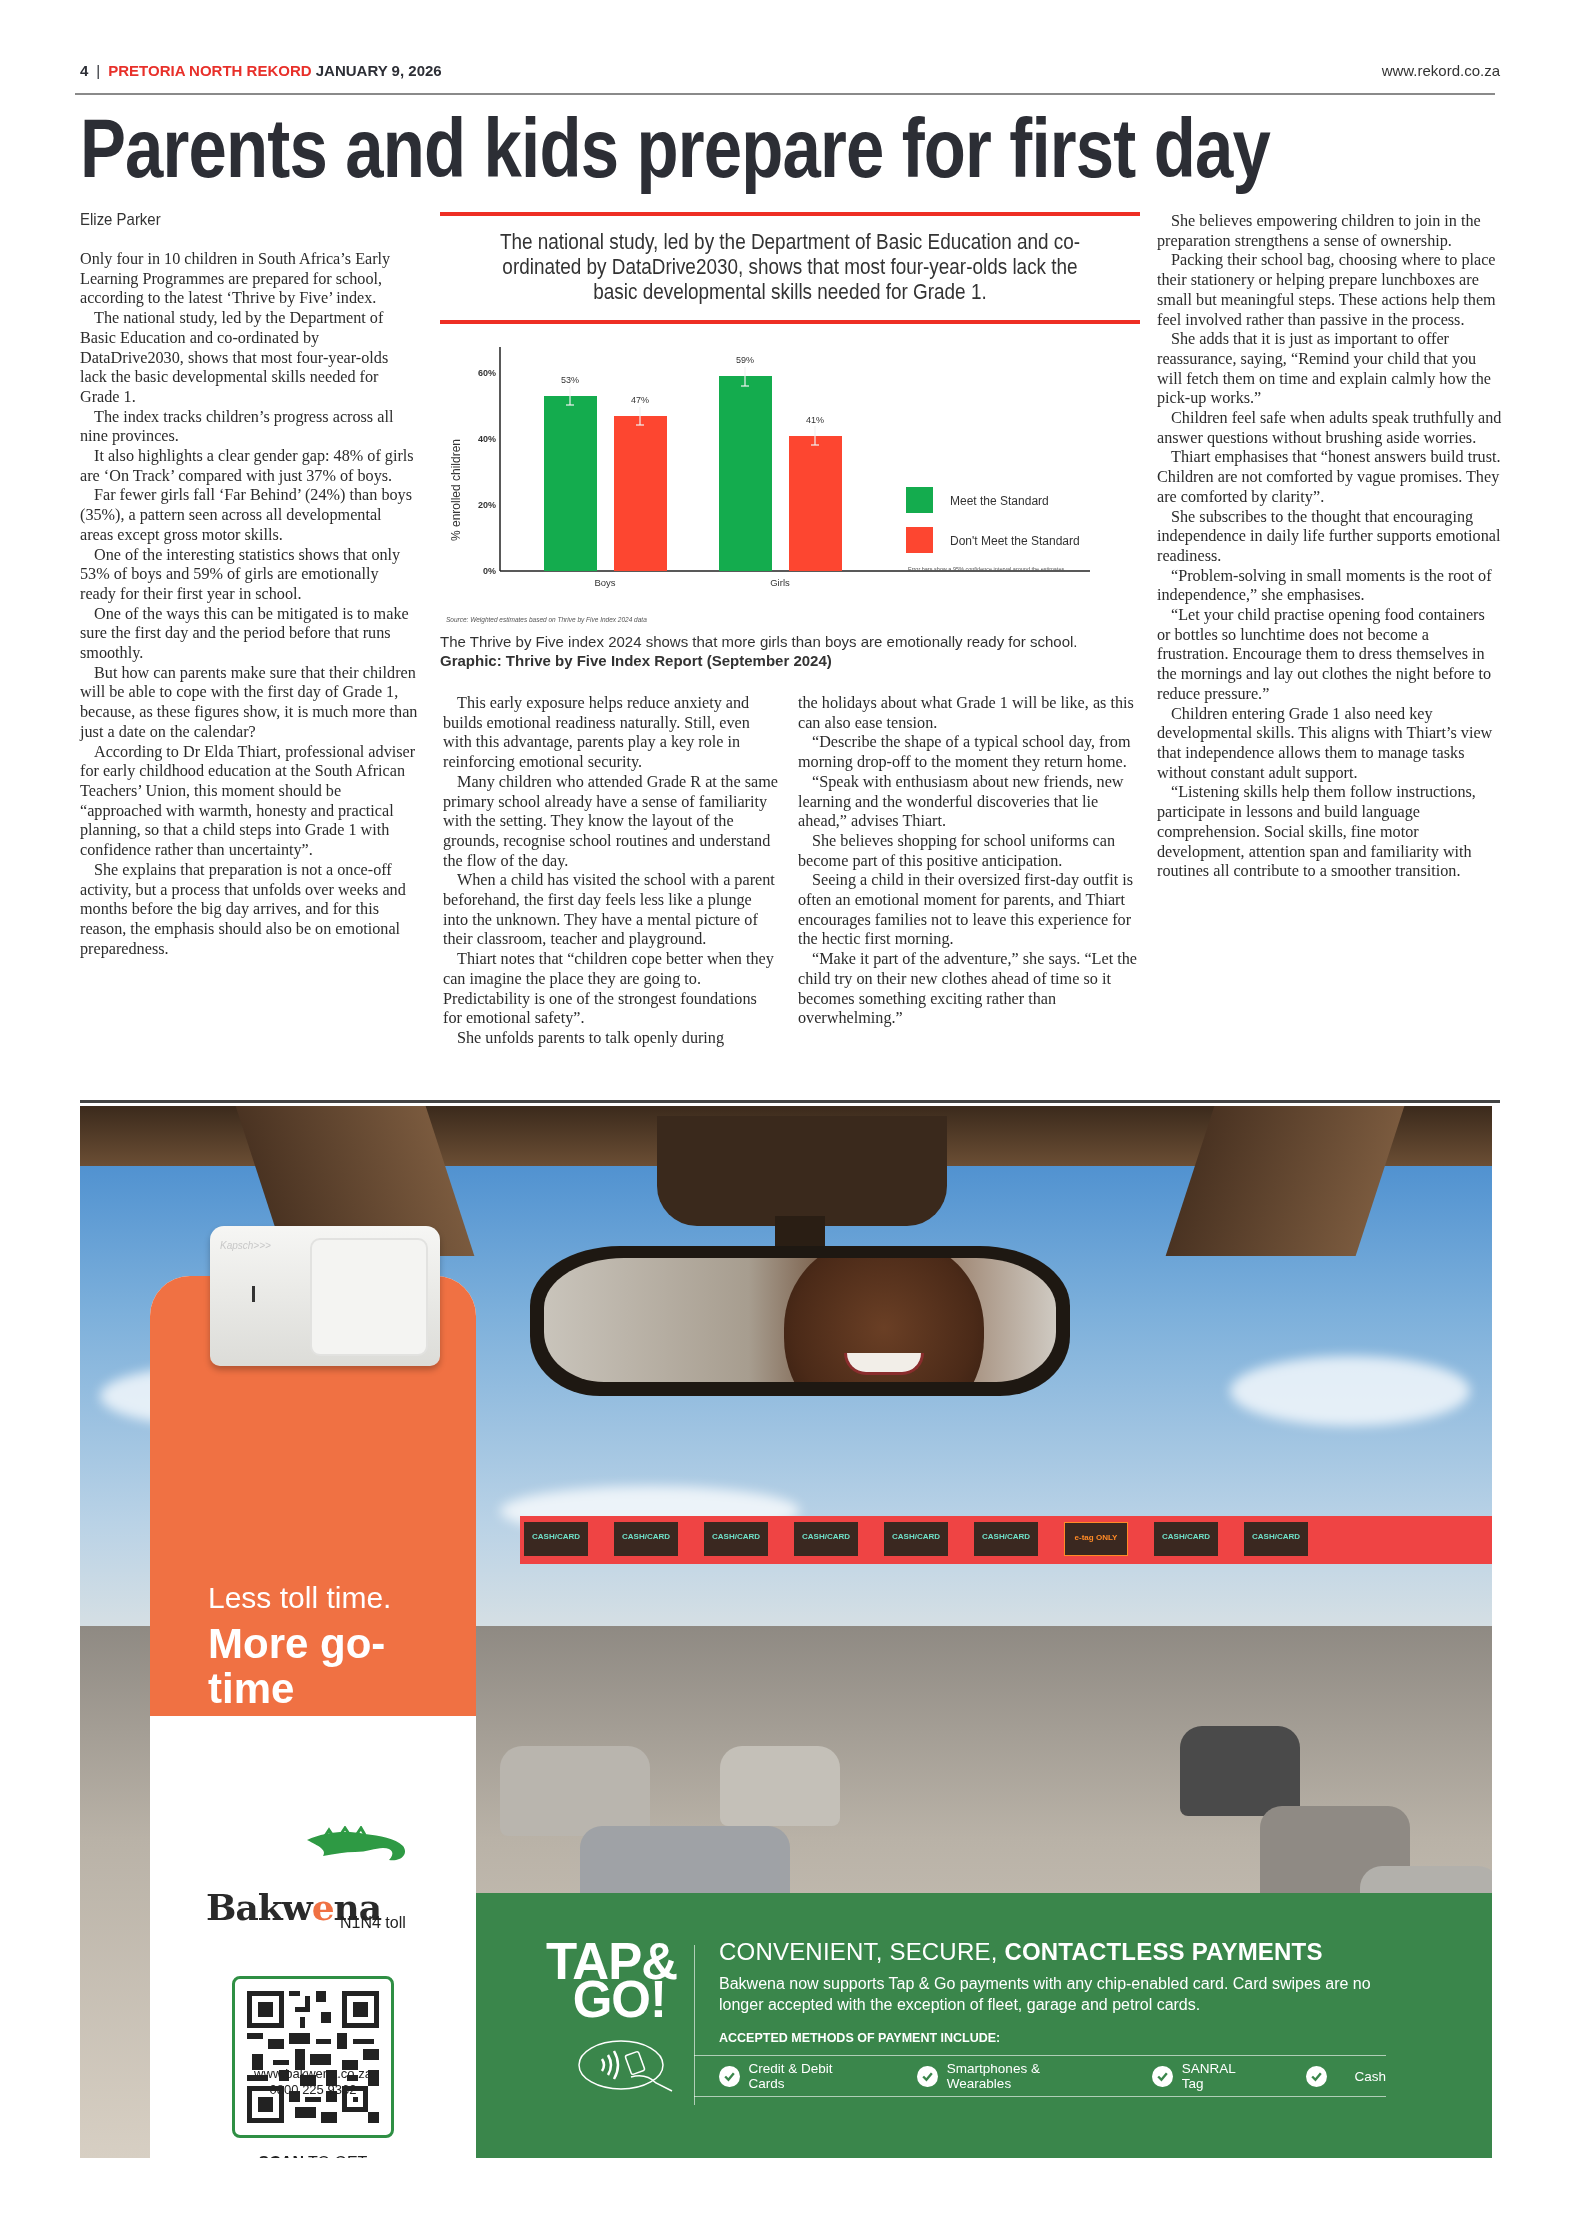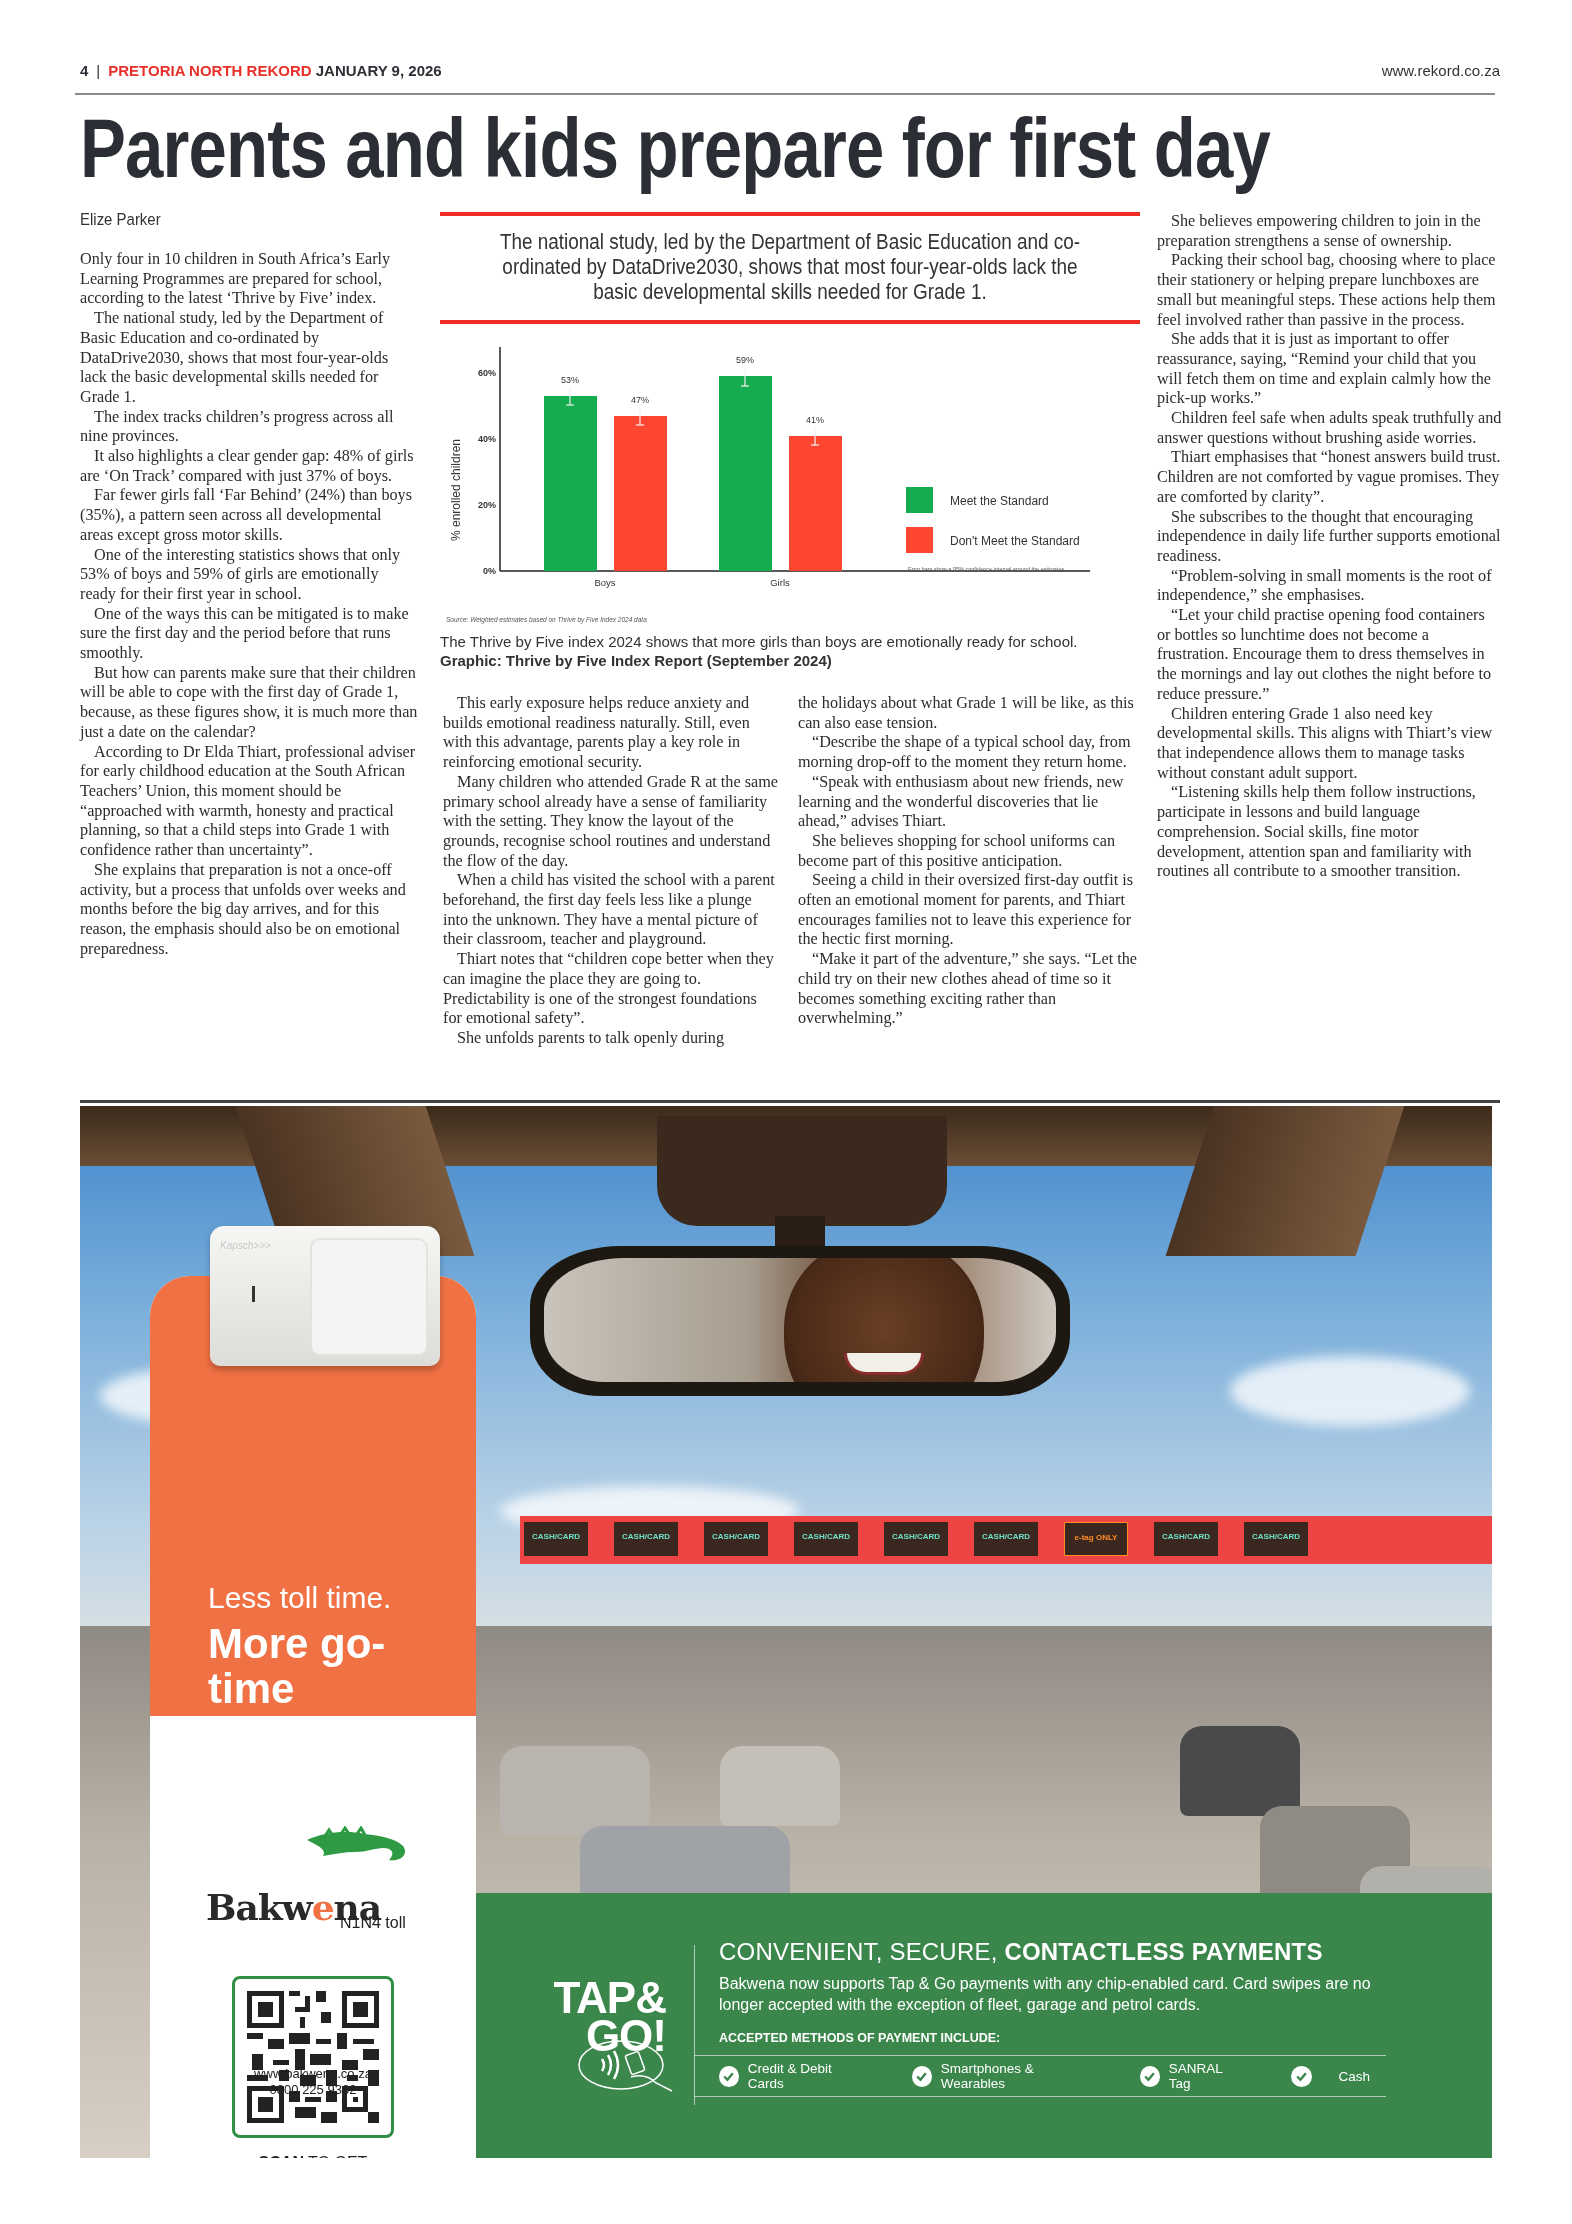--- a/index.html
+++ b/index.html
@@ -71,30 +71,30 @@
   .bakwena-word { position: absolute; left: 56px; top: 40px; font-family: "DejaVu Serif", serif; font-weight: bold; font-size: 36px; color: #2a2a2a; letter-spacing: -1px; margin-top: 20px; }
   .bakwena-word .e { color: #f07143; }
   .n1n4 { position: absolute; left: 190px; top: 88px; font-family: "Liberation Sans", sans-serif; font-size: 16px; color: #222; }
   .qr { position: absolute; left: 82px; top: 150px; width: 162px; height: 162px; border: 3px solid #2f8f44; border-radius: 8px; padding: 12px; background: #fff; }
   .qr svg { width: 100%; height: 100%; }
   .scan { position: absolute; left: 0; top: 320px; width: 326px; text-align: center; font-family: "Liberation Sans", sans-serif; font-size: 16px; line-height: 18px; color: #222; }
   .scan b { font-weight: bold; }
   .contact { position: absolute; left: 0; top: 385px; width: 326px; text-align: center; font-family: "Liberation Sans", sans-serif; font-size: 13px; line-height: 16px; color: #222; }
 
   .tapgo { position: absolute; left: 396px; top: 787px; width: 1016px; height: 265px; background: #3a864b; color: #fff; font-family: "Liberation Sans", sans-serif; }
-  .tap-logo { position: absolute; left: 70px; top: 50px; width: 120px; text-align: right; font-weight: bold; font-size: 44px; line-height: 38px; letter-spacing: -1px; margin-top: 36px; }
+  .tap-logo { position: absolute; left: 70px; top: 50px; width: 120px; text-align: right; font-weight: bold; font-size: 51px; line-height: 38px; letter-spacing: -1px; }
   .tap-icon { position: absolute; left: 100px; top: 140px; width: 100px; height: 60px; }
   .tap-divider { position: absolute; left: 218px; top: 52px; width: 1px; height: 160px; background: rgba(255,255,255,0.6); }
   .tap-head { position: absolute; left: 243px; top: 45px; font-size: 24px; letter-spacing: 0.2px; }
   .tap-head b { font-weight: bold; }
   .tap-body { position: absolute; left: 243px; top: 80px; width: 690px; font-size: 16px; line-height: 21px; }
   .tap-methods-label { position: absolute; left: 243px; top: 138px; font-size: 12.5px; font-weight: bold; }
   .tap-methods { position: absolute; left: 218px; top: 162px; width: 692px; height: 42px; border-top: 1px solid rgba(255,255,255,0.6); border-bottom: 1px solid rgba(255,255,255,0.6); display: flex; align-items: center; padding-left: 25px; }
   .method { display: flex; align-items: center; font-size: 13.5px; margin-right: 48px; }
-  .method:last-child { margin-right: 16px; gap: 18px; }
+  .method:last-child { margin-right: 0; gap: 18px; }
   .check { width: 21px; height: 21px; border-radius: 50%; background: #fff; margin-right: 9px; display: flex; align-items: center; justify-content: center; }
   .check svg { width: 13px; height: 13px; }
 </style>
 </head>
 <body>
 
 <div class="folio">
   <span class="page">4</span><span class="sep">|</span><span class="paper">PRETORIA NORTH REKORD</span>
   <span>JANUARY 9, 2026</span>
   <span class="url">www.rekord.co.za</span>

